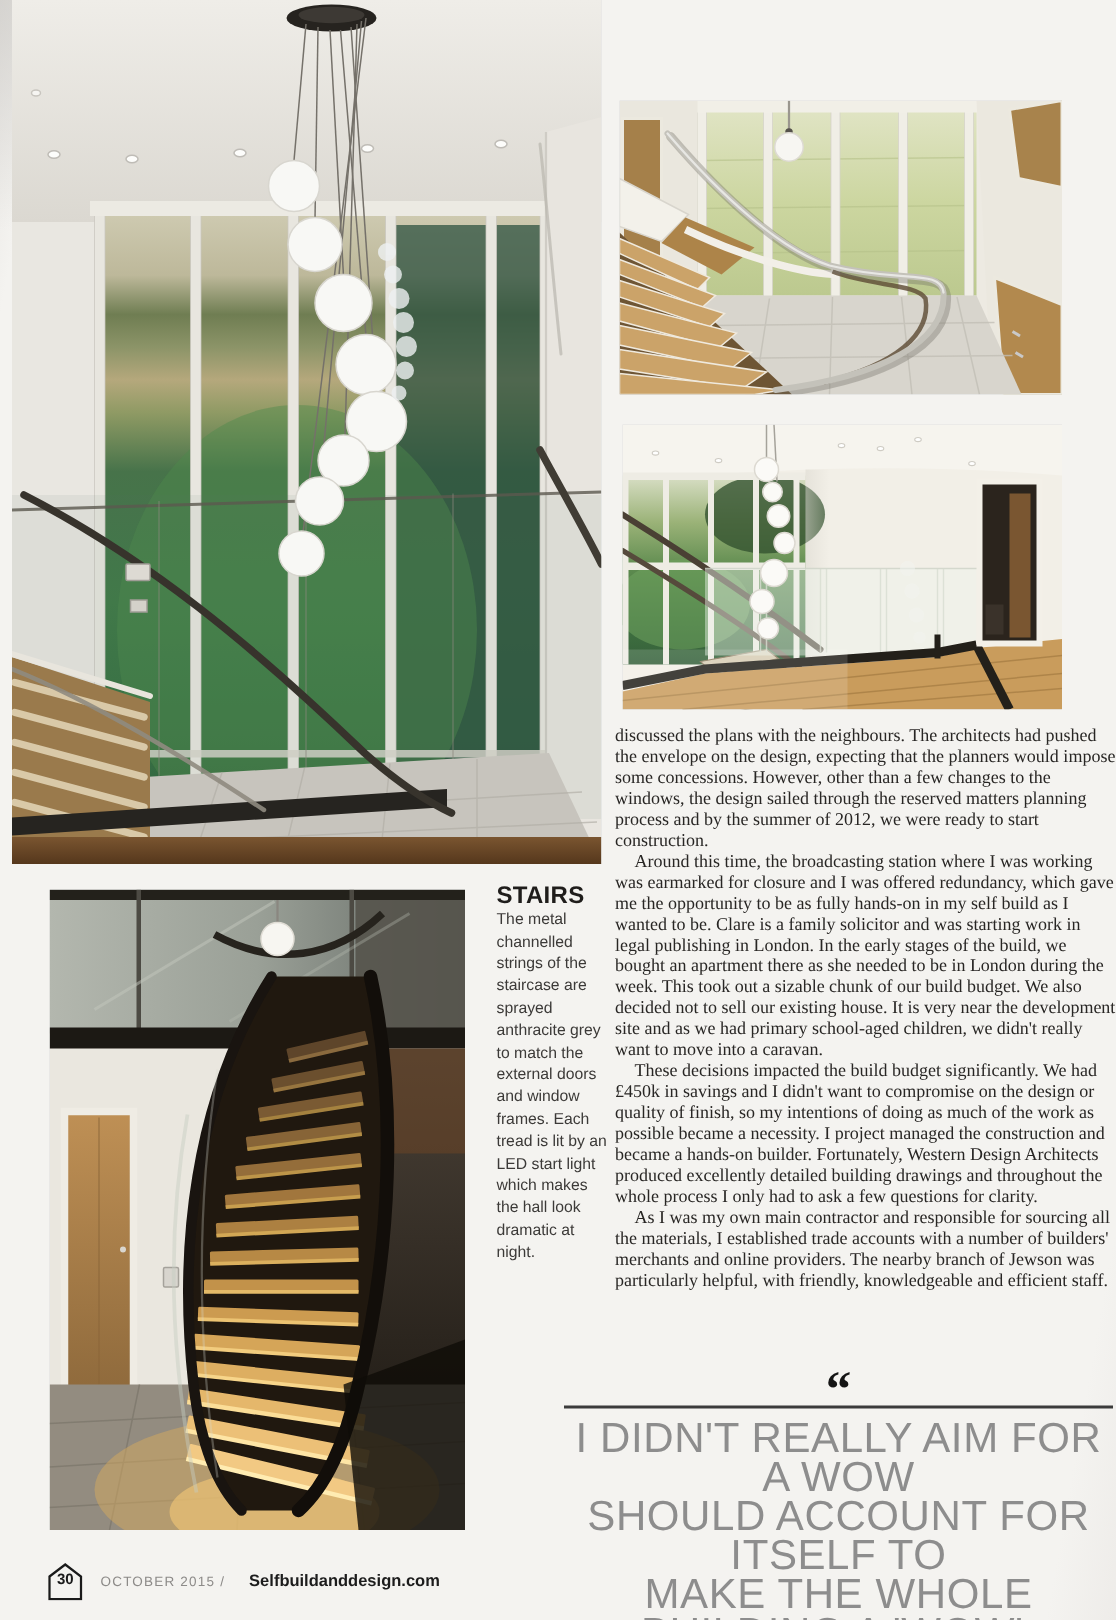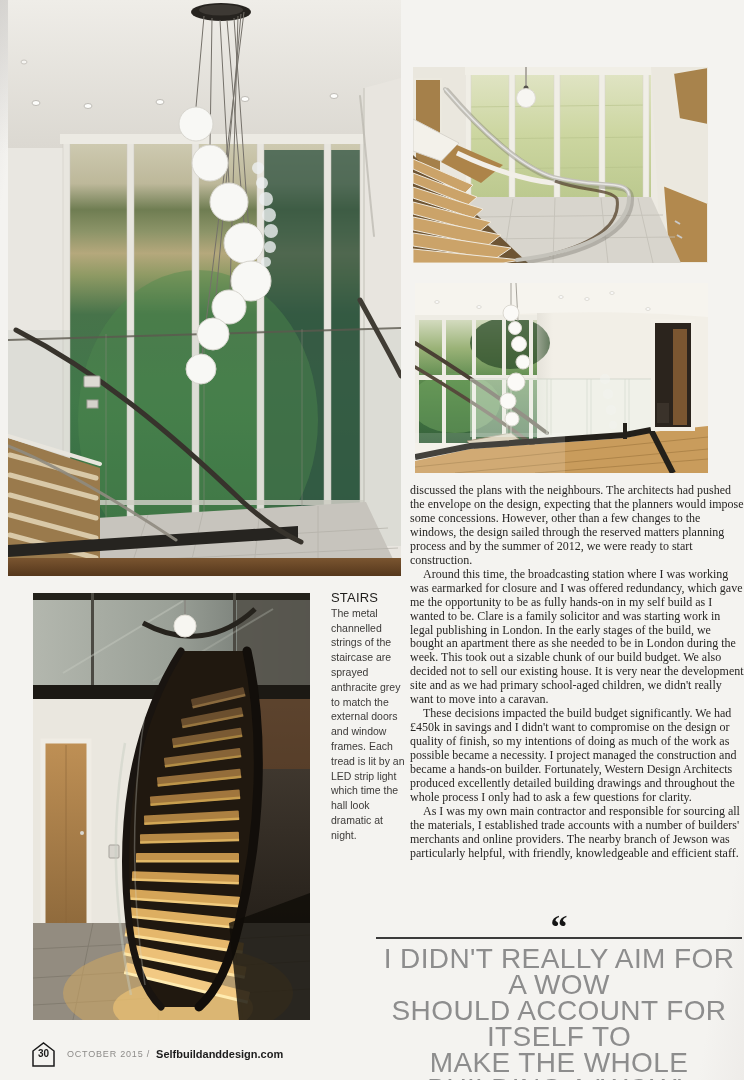--- a/index.html
+++ b/index.html
@@ -19,21 +19,21 @@
     font-size:12px;line-height:13.95px;color:#282624;
     text-align:left;
   }
   .article p{margin:0;font-family:Liberation Serif, serif;}
   .article p.indent{text-indent:13px;}
   
   .caption{
     position:absolute;left:331px;top:591px;width:78px;
     font-size:10.5px;line-height:14.8px;color:#3c3a38;
   }
-  .caption .cap-title{font-weight:normal;font-size:13px;color:#1f1d1b;letter-spacing:.2px;}
+  .caption .cap-title{font-weight:bold;font-size:16px;color:#1f1d1b;letter-spacing:.2px;}
   
   .quote{position:absolute;left:376px;top:924px;width:366px;text-align:center;}
   .quote .rule{position:relative;height:2px;background:#3b3b3b;margin-top:13px;}
   .quote .qmark{
     position:absolute;left:50%;transform:translateX(-50%);top:-27px;
     font-family:"Liberation Serif",serif;font-weight:bold;
     font-size:34px;color:#141414;line-height:34px;
   }
   .quote .qtext{
     margin-top:7px;font-size:28px;line-height:26px;letter-spacing:.4px;
@@ -41,21 +41,21 @@
   }
   
   .footer{position:absolute;left:31px;top:1040px;height:28px;display:flex;align-items:center;}
   .pagenum-wrap{position:relative;width:25px;height:26px;}
   .pagenum-wrap svg{position:absolute;left:0;top:0;}
   .pagenum{
     position:absolute;left:0;top:7px;width:25px;text-align:center;
     font-weight:bold;font-size:10px;color:#1a1a1a;
   }
   .footer .issue{margin-left:11px;font-size:9px;letter-spacing:.8px;color:#8d8b89;}
-  .footer .site{margin-left:6px;font-size:11px;font-weight:bold;color:#1c1c1c;}
+  .footer .site{margin-left:16px;font-size:11px;font-weight:bold;color:#1c1c1c;}
 </style>
 </head>
 <body>
 
 <div class="page">
 
   <div class="photo" style="left:8px;top:0;width:393px;height:576px;">
     <svg width="393" height="576" viewBox="0 0 393 576">
       <defs>
         <linearGradient id="p1ceil" x1="0" y1="0" x2="0" y2="1">
@@ -494,21 +494,21 @@
         <line x1="152" y1="7" x2="152" y2="22" stroke="#8a8780" stroke-width="1.5"></line>
         <circle cx="152" cy="33" r="11" fill="#f7f6f1" stroke="#e0ddd5"></circle>
       </g>
 
       <polygon points="196,330 277,300 277,427 206,427" fill="#0f0d08" opacity=".8"></polygon>
     </svg>
   </div>
 
   <div class="caption">
     <div class="cap-title">STAIRS</div>
-    <div class="cap-body">The metal channelled strings of the staircase are sprayed anthracite grey to match the external doors and window frames. Each tread is lit by an LED strip light which time the hall look dramatic at night.</div>
+    <div class="cap-body">The metal channelled strings of the staircase are sprayed anthracite grey to match the external doors and window frames. Each tread is lit by an LED start light which makes the hall look dramatic at night.</div>
   </div>
 
   <div class="article">
     <p>discussed the plans with the neighbours. The architects had pushed the envelope on the design, expecting that the planners would impose some concessions. However, other than a few changes to the windows, the design sailed through the reserved matters planning process and by the summer of 2012, we were ready to start construction.</p>
     <p class="indent">Around this time, the broadcasting station where I was working was earmarked for closure and I was offered redundancy, which gave me the opportunity to be as fully hands-on in my self build as I wanted to be. Clare is a family solicitor and was starting work in legal publishing in London. In the early stages of the build, we bought an apartment there as she needed to be in London during the week. This took out a sizable chunk of our build budget. We also decided not to sell our existing house. It is very near the development site and as we had primary school-aged children, we didn't really want to move into a caravan.</p>
     <p class="indent">These decisions impacted the build budget significantly. We had £450k in savings and I didn't want to compromise on the design or quality of finish, so my intentions of doing as much of the work as possible became a necessity. I project managed the construction and became a hands-on builder. Fortunately, Western Design Architects produced excellently detailed building drawings and throughout the whole process I only had to ask a few questions for clarity.</p>
     <p class="indent">As I was my own main contractor and responsible for sourcing all the materials, I established trade accounts with a number of builders' merchants and online providers. The nearby branch of Jewson was particularly helpful, with friendly, knowledgeable and efficient staff.</p>
   </div>
 
   <div class="quote">

